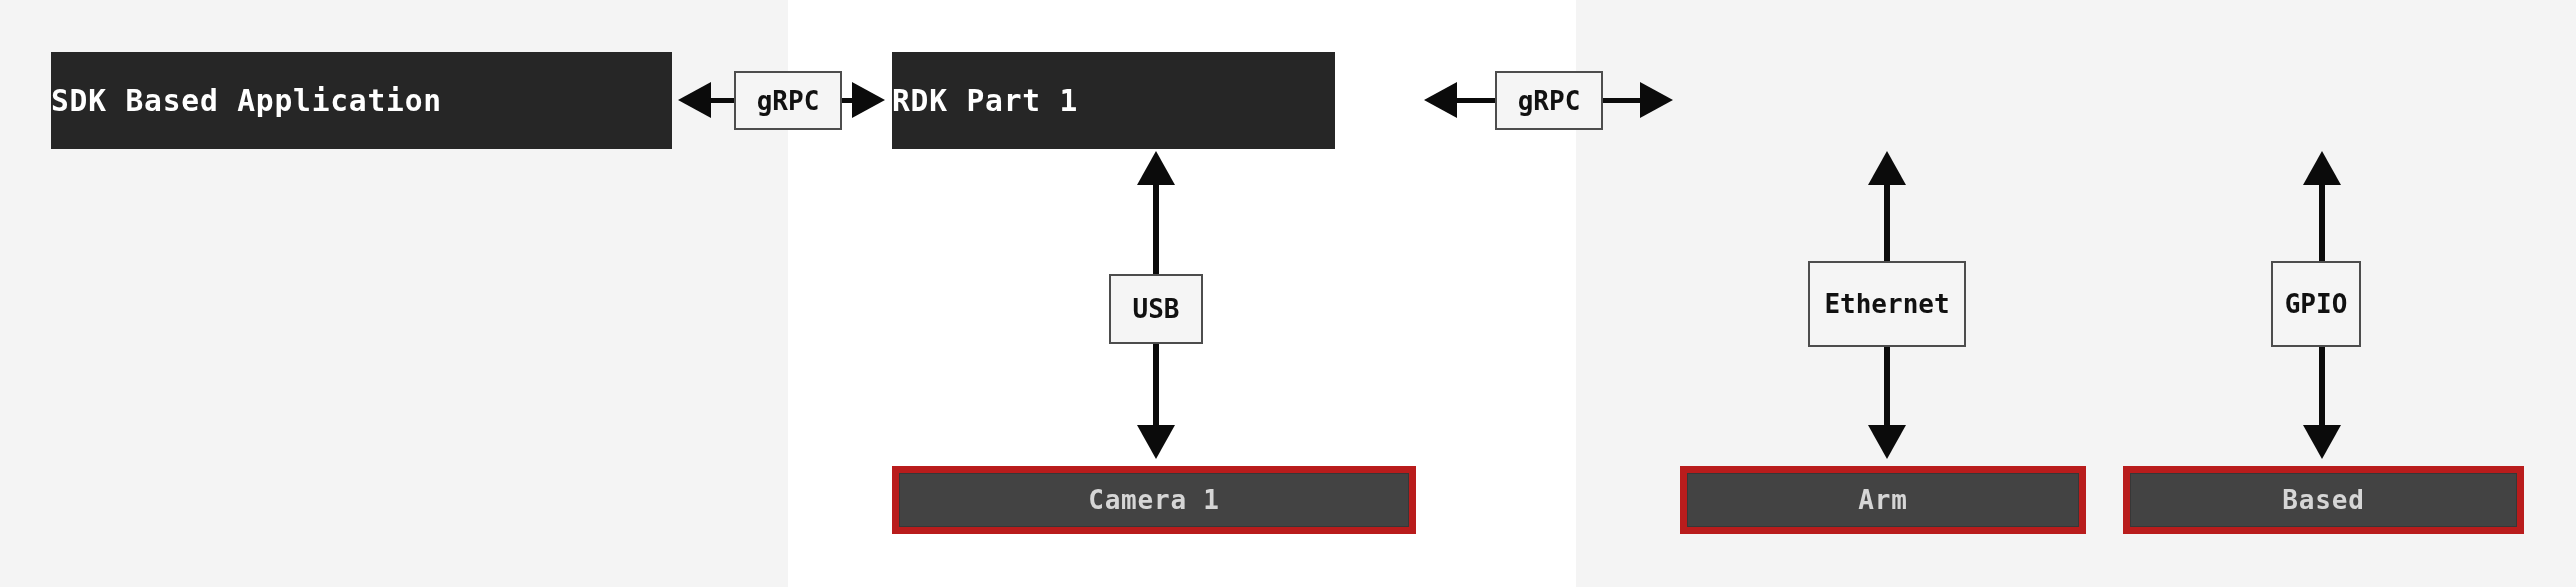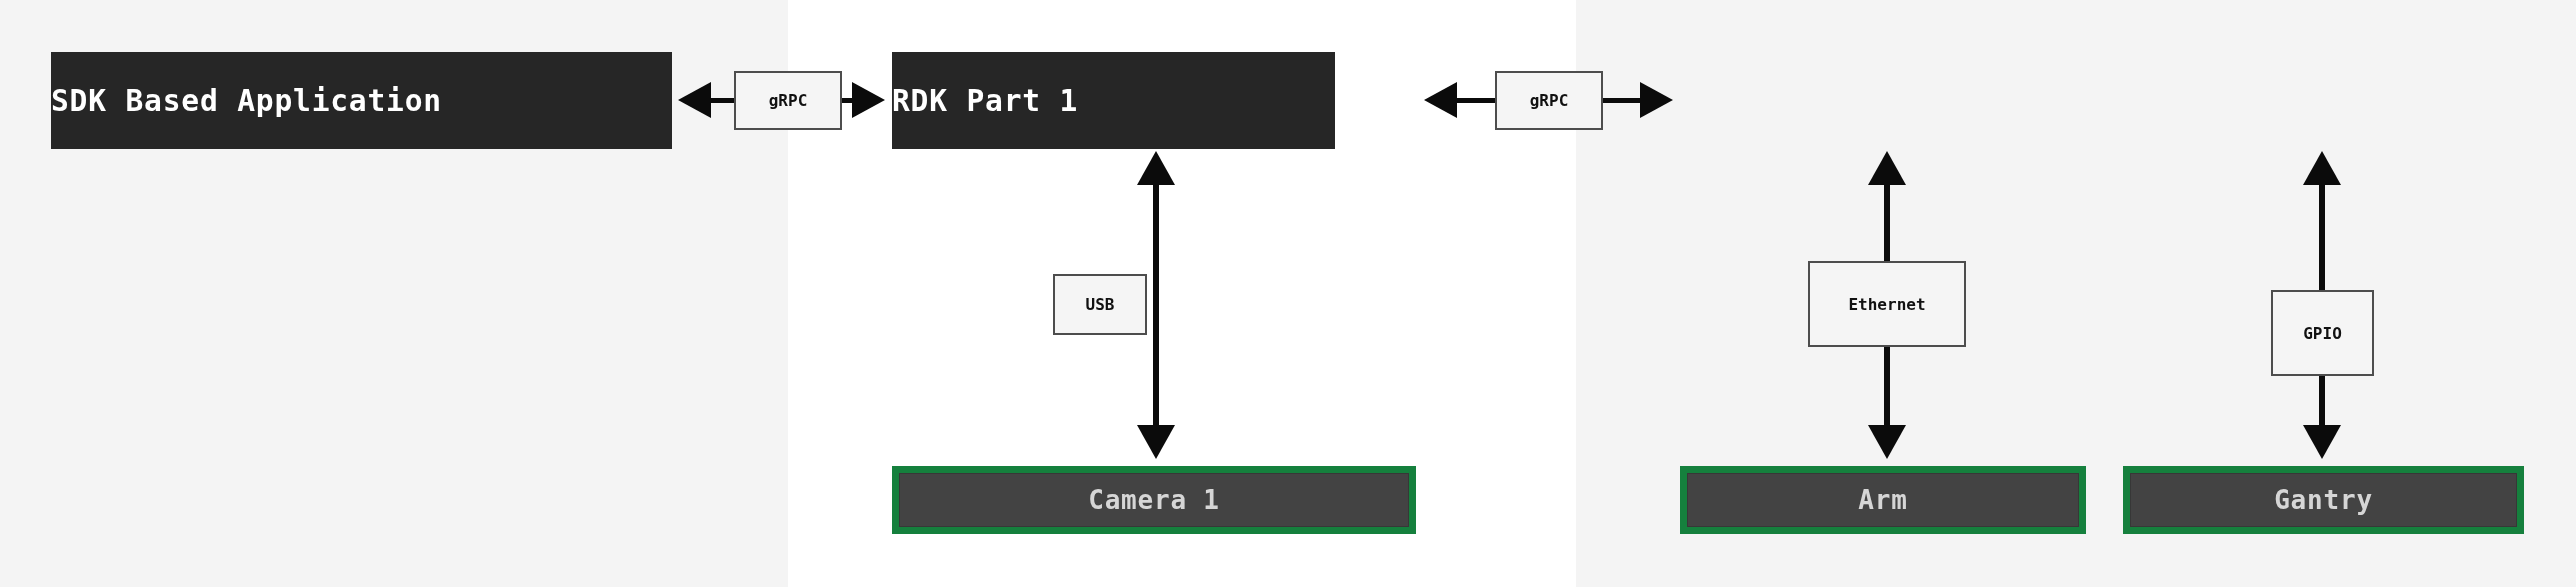--- a/index.html
+++ b/index.html
@@ -19,42 +19,42 @@
     background:#262626;color:#ffffff;
     display:flex;align-items:center;justify-content:flex-start;
     font-weight:bold;font-size:29.6px;letter-spacing:0.8px;
   }
   .node-sdk{left:51px;top:52px;width:621px;height:97px;}
   .node-rdk1{left:892px;top:52px;width:443px;height:97px;}
   .node-rdk2{left:1680px;top:52px;width:844px;height:97px;}
 
   .hw-node{
     position:absolute;z-index:3;box-sizing:border-box;
-    background:#15803d;padding:7.4px;display:flex;
+    background:#b91c1c;padding:7.4px;display:flex;
   }
   .hw-inner{
     flex:1;background:#434343;border:0.8px solid #373737;
     color:#d6d6d6;display:flex;align-items:center;justify-content:center;
     font-weight:bold;font-size:26px;letter-spacing:0.8px;
   }
   .node-camera{left:892px;top:466px;width:524px;height:68px;}
   .node-arm{left:1680px;top:466px;width:406px;height:68px;}
   .node-gantry{left:2123px;top:466px;width:401px;height:68px;}
 
   .edge-label{
     position:absolute;z-index:4;box-sizing:border-box;
     background:#f5f5f5;border:2.5px solid #4d4d4d;color:#111111;
     display:flex;align-items:center;justify-content:center;
-    font-weight:bold;font-size:16px;
+    font-weight:bold;font-size:26px;
   }
   .lbl-grpc1{left:734px;top:71px;width:108px;height:59px;}
   .lbl-grpc2{left:1495px;top:71px;width:108px;height:59px;}
-  .lbl-usb{left:1053px;top:274px;width:94px;height:61px;align-items:center;}
+  .lbl-usb{left:1109px;top:274px;width:94px;height:70px;align-items:center;}
   .lbl-eth{left:1808px;top:261px;width:158px;height:86px;}
-  .lbl-gpio{left:2271px;top:261px;width:103px;height:86px;margin-top:29px;}
+  .lbl-gpio{left:2271px;top:261px;width:90px;height:86px;}
 
   .shaft-h{position:absolute;z-index:2;height:4.9px;background:#0b0b0b;}
   .shaft-v{position:absolute;z-index:2;width:5.7px;background:#0b0b0b;}
   .ah{position:absolute;z-index:2;width:0;height:0;}
   .ah-left{border-top:18px solid transparent;border-bottom:18px solid transparent;border-right:33px solid #0b0b0b;}
   .ah-right{border-top:18px solid transparent;border-bottom:18px solid transparent;border-left:33px solid #0b0b0b;}
   .ah-up{border-left:19px solid transparent;border-right:19px solid transparent;border-bottom:34px solid #0b0b0b;}
   .ah-down{border-left:19px solid transparent;border-right:19px solid transparent;border-top:34px solid #0b0b0b;}
 </style>
 </head>
@@ -98,21 +98,21 @@
       <span>Camera 1</span>
     </div>
   </div>
   <div class="hw-node node-arm">
     <div class="hw-inner">
       <span>Arm</span>
     </div>
   </div>
   <div class="hw-node node-gantry">
     <div class="hw-inner">
-      <span>Gantry</span>
+      <span>Based</span>
     </div>
   </div>
 
   <div class="edge-label lbl-grpc1">
     <span>gRPC</span>
   </div>
   <div class="edge-label lbl-grpc2">
     <span>gRPC</span>
   </div>
   <div class="edge-label lbl-usb">

